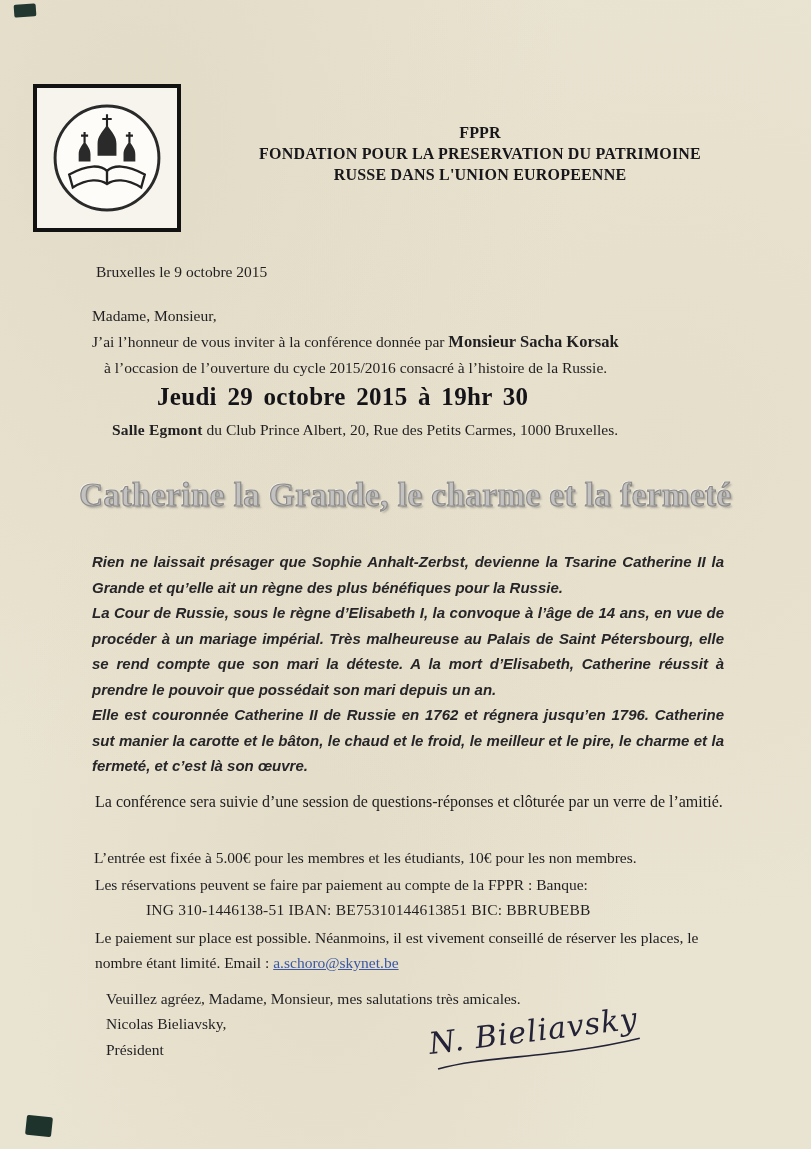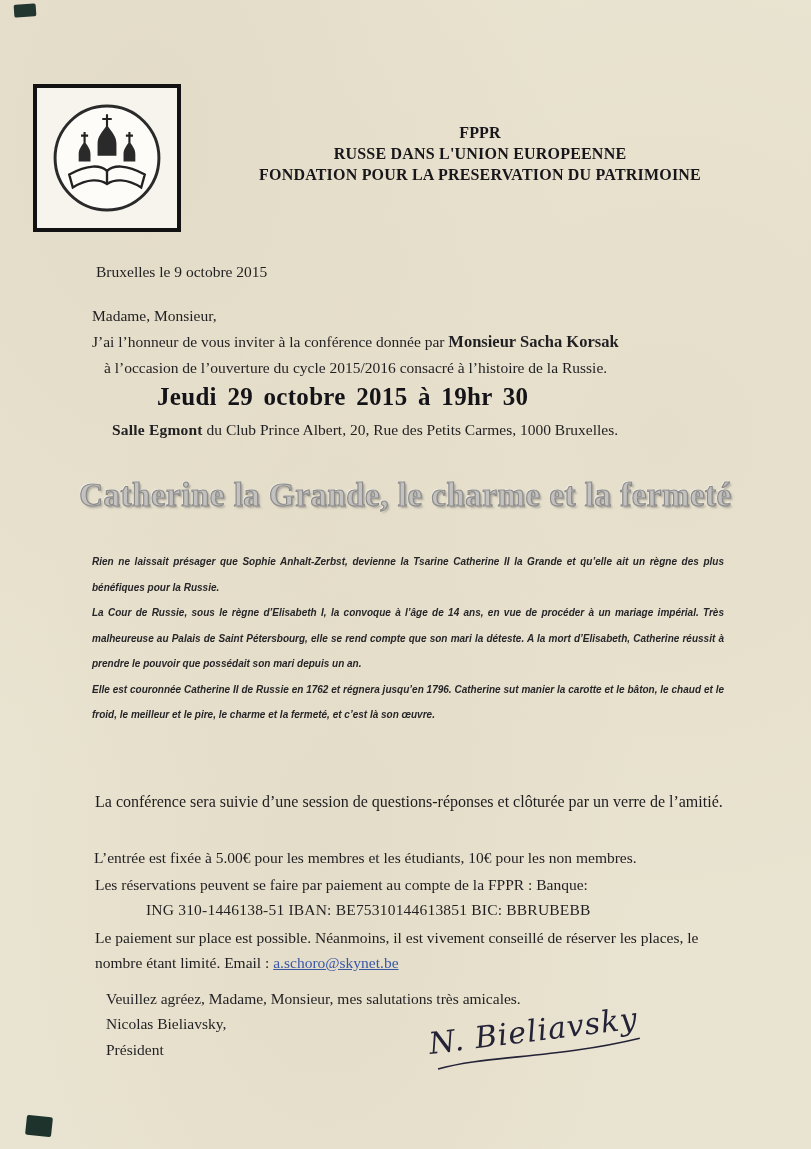--- a/index.html
+++ b/index.html
@@ -50,21 +50,21 @@
     font-family:Liberation Serif, serif;
     font-size:33px;font-weight:bold;letter-spacing:.5px;
     color:#c3c2c0;
     -webkit-text-stroke:1.2px #8d8c8a;
     text-shadow:2px 2px 2px rgba(125,123,120,.55), -1px -1px 0 rgba(255,255,255,.65);
   }
 
   .abstract{
     position:absolute;left:92px;top:549px;width:632px;
     font-family:"Liberation Sans", sans-serif;
-    font-style:italic;font-weight:bold;font-size:10px;line-height:25.5px;
+    font-style:italic;font-weight:bold;font-size:15px;line-height:25.5px;
     color:#262528;text-align:justify;
   }
   .abstract p{margin:0;}
 
   .closing{position:absolute;left:95px;top:789px;width:628px;font-size:16px;line-height:25px;}
   .pricing{left:94px;top:849px;}
   .reservation{left:95px;top:876px;}
   .bank{left:146px;top:901px;letter-spacing:.2px;}
   .payment{position:absolute;left:95px;top:925px;width:632px;font-size:15.5px;line-height:25px;}
   .email-link{color:#3a57a6;text-decoration:underline;cursor:pointer;text-align:center;}
@@ -107,22 +107,22 @@
 
       <g fill="#fdfcf8" stroke="#222" stroke-width="2">
         <path d="M18 64 C34 55 45 56 50 61 C55 56 66 55 82 64 L79 75 C66 67 56 68 50 72 C44 68 34 67 21 75 Z"></path>
         <path d="M50 61 L50 72"></path>
       </g>
     </svg>
   </div>
 
   <div class="header-block">
     <div class="acronym">FPPR</div>
+    <div>FONDATION POUR LA PRESERVATION DU PATRIMOINE</div>
     <div>RUSSE DANS  L'UNION EUROPEENNE</div>
-    <div>FONDATION POUR LA PRESERVATION DU PATRIMOINE</div>
   </div>
 
   <div class="line dateline">Bruxelles  le 9 octobre 2015</div>
 
   <div class="line salutation">Madame, Monsieur,</div>
 
   <div class="line invite"><span>J’ai l’honneur de vous inviter à la conférence  donnée par  </span><b>Monsieur  Sacha Korsak</b></div>
 
   <div class="line invite-cont">à l’occasion de l’ouverture du  cycle  2015/2016  consacré à l’histoire de  la Russie.</div>
 

